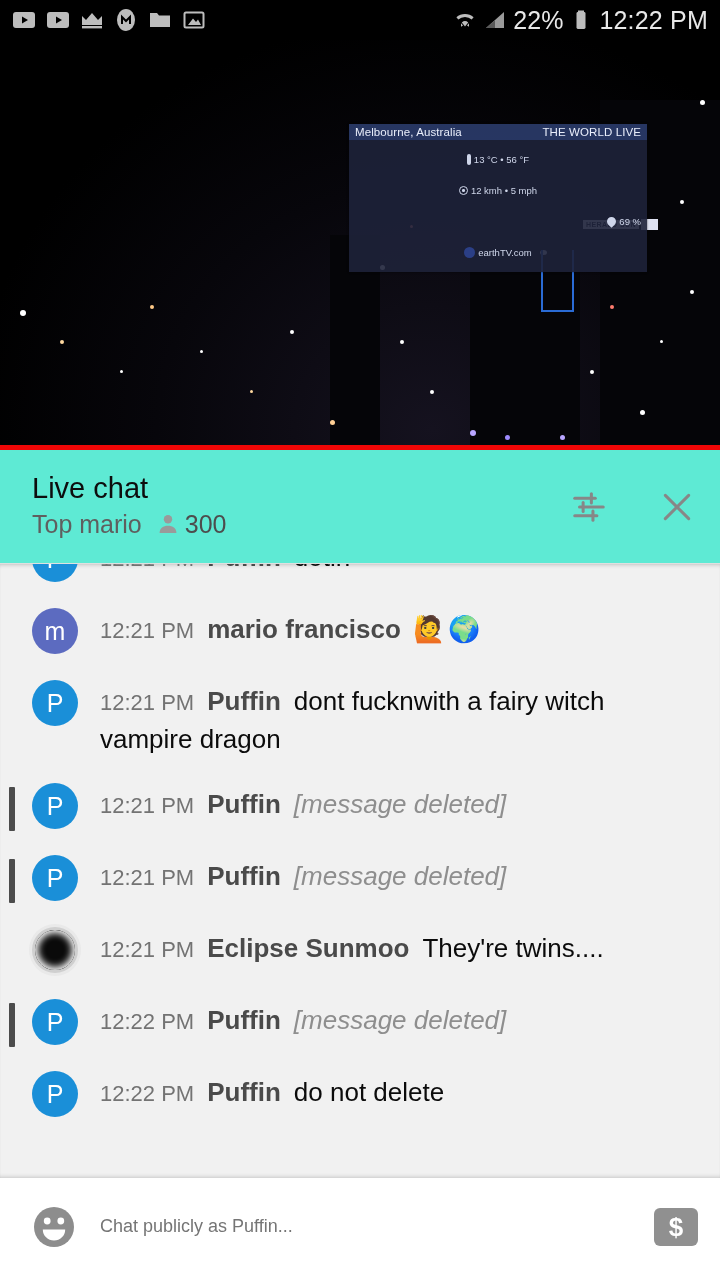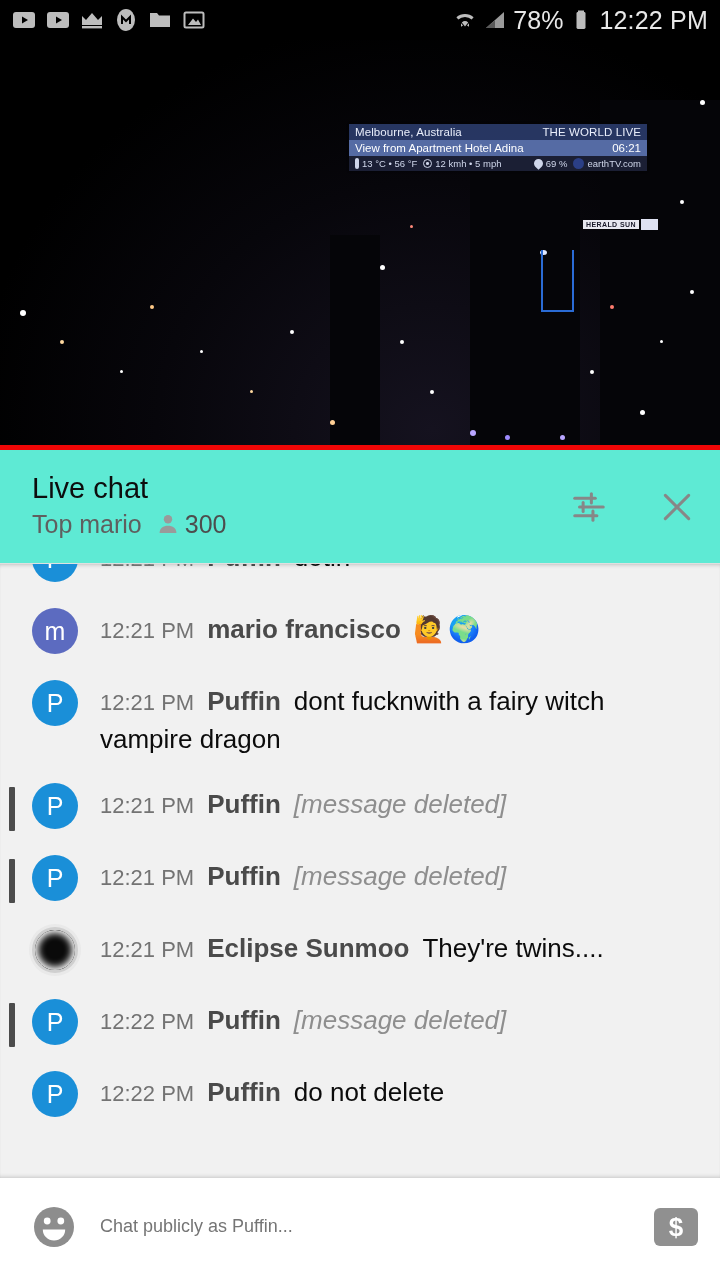--- a/index.html
+++ b/index.html
@@ -44,22 +44,22 @@
     display:flex; justify-content:space-between; align-items:center;
     padding:2px 6px; font-size:11.5px; letter-spacing:.1px;
   }
   .ovl-r2{
     background:rgba(92,116,178,.92); color:#ffffff;
     display:flex; justify-content:space-between; align-items:center;
     padding:2px 6px; font-size:11.5px;
   }
   .ovl-r3{
     background:rgba(30,34,58,.9); color:#cfd6ea;
-    display:flex; align-items:center; gap:6px;
-    padding:2px 6px; font-size:9.5px;
+    display:flex; align-items:center; gap:20px;
+    padding:14px 6px; font-size:9.5px;flex-direction:column;
   }
   .ovl-r3 .grp{ display:flex; align-items:center; gap:3px; }
   .ovl-r3 .sp{ margin-left:auto; }
   .dotico{ width:9px;height:9px;border:1.3px solid #cfd6ea;border-radius:50%;
            display:inline-block;position:relative;}
   .dotico:after{content:"";position:absolute;left:2.2px;top:2.2px;width:2.6px;height:2.6px;
            background:#cfd6ea;border-radius:50%;}
   .thermo{ width:4px;height:11px;background:#cfd6ea;border-radius:2px;display:inline-block;}
   .drop{ width:9px;height:9px;background:#cfd6ea;display:inline-block;
          border-radius:50% 50% 50% 0; transform:rotate(-45deg);}
@@ -170,21 +170,21 @@
   <div class="sb-right">
     <svg class="sb-ic" viewBox="0 0 24 24">
         <path d="M12 18.5l3.2-4.1a5 5 0 0 0-6.4 0z"></path>
         <path d="M3.4 9.2a13 13 0 0 1 17.2 0l-1.9 2.3a10 10 0 0 0-13.4 0z"></path>
         <path d="M14 17.5l2-2.2v3.4zM10 17.5l-2-2.2v3.4z"></path>
       </svg>
     <svg class="sb-ic" viewBox="0 0 24 24">
         <polygon points="3,20 21,20 21,4" fill="#9a9a9a"></polygon>
         <polygon points="3,20 12,20 12,12" fill="#5a5a5a"></polygon>
       </svg>
-    <span class="sb-pct">78%</span>
+    <span class="sb-pct">22%</span>
     <svg class="sb-ic" viewBox="0 0 24 24">
         <rect x="9" y="2.5" width="6" height="2"></rect>
         <rect x="7.5" y="4" width="9" height="17" rx="1.4"></rect>
       </svg>
     <span class="sb-text">12:22 PM</span>
   </div>
 </div>
 
 <div class="video">
   <div class="sky"></div>
@@ -220,24 +220,20 @@
 
   <div class="bluebox"></div>
   <div class="heraldsun">HERALD SUN</div>
   <div class="heraldsun2"></div>
 
   <div class="ovl">
     <div class="ovl-r1">
       <span>Melbourne, Australia</span>
       <span>THE WORLD LIVE</span>
     </div>
-    <div class="ovl-r2">
-      <span>View from Apartment Hotel Adina</span>
-      <span>06:21</span>
-    </div>
     <div class="ovl-r3">
       <span class="grp">
           <i class="thermo"></i>
           <span>13 °C • 56 °F</span>
         </span>
       <span class="grp">
           <i class="dotico"></i>
           <span>12 kmh • 5 mph</span>
         </span>
       <span class="grp sp">

